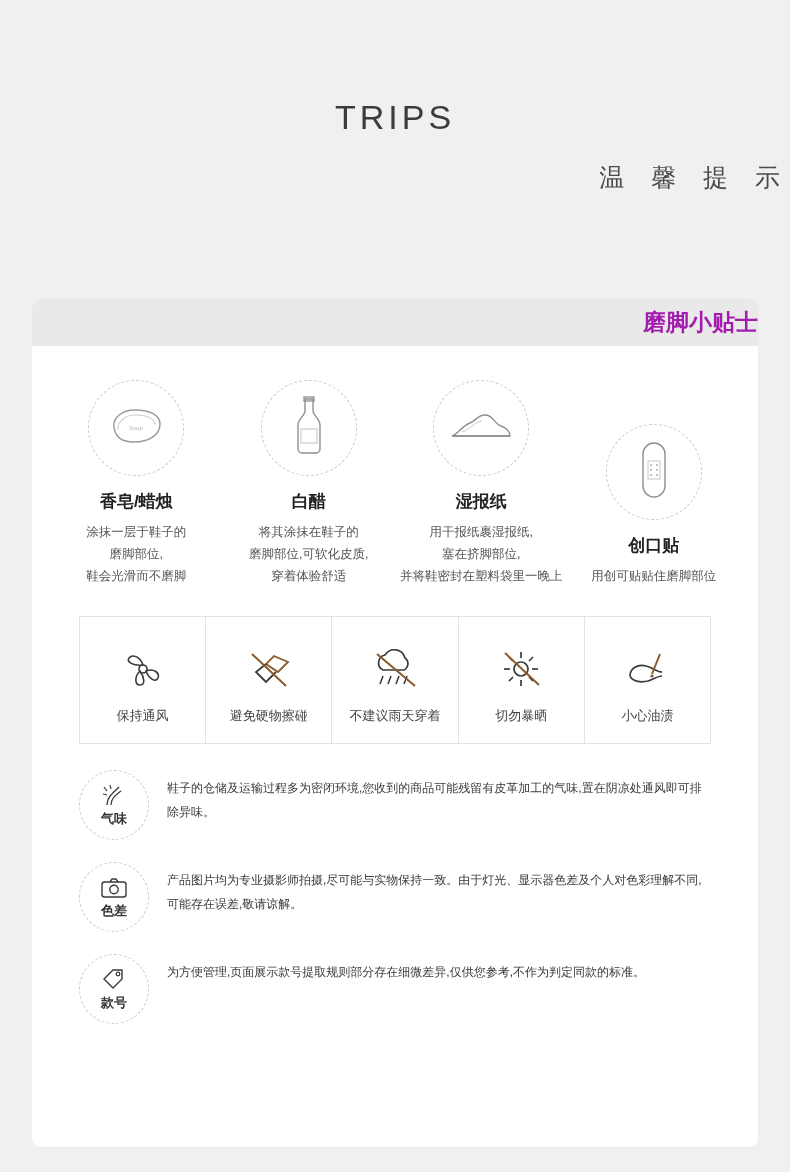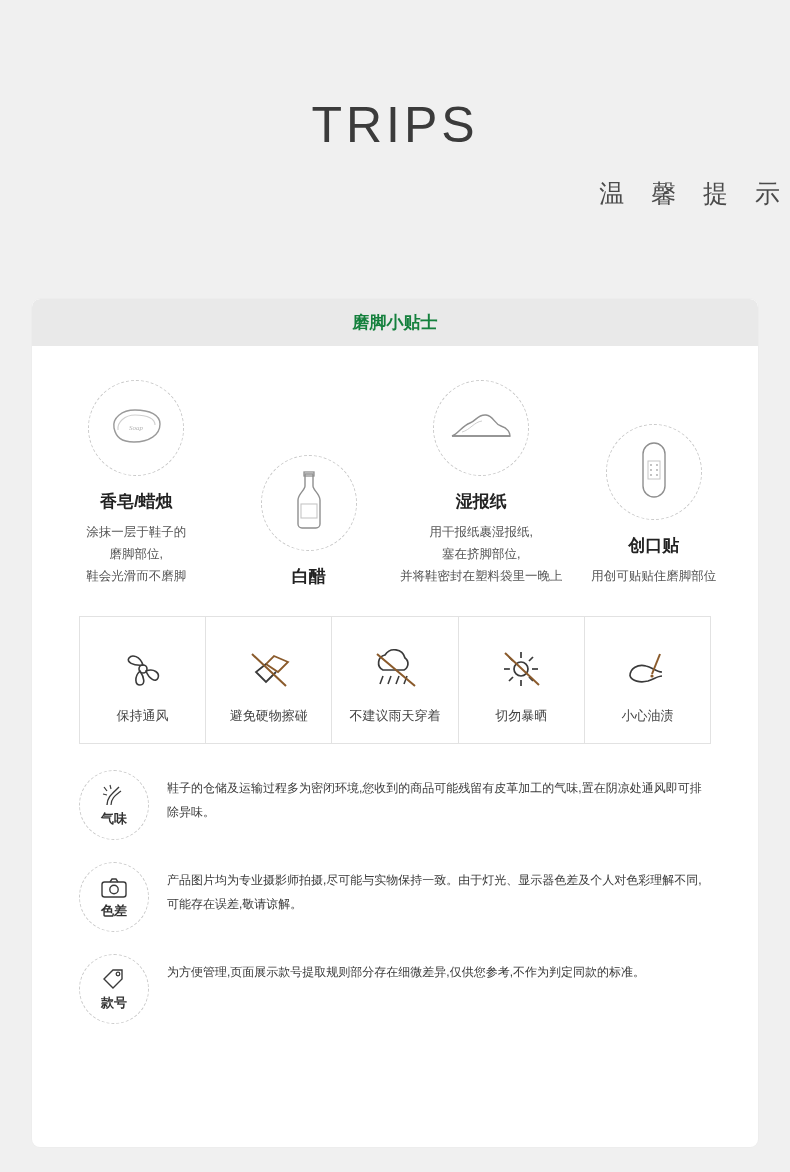--- a/index.html
+++ b/index.html
@@ -20,21 +20,21 @@
     height: 1172px;
     background: #f0f0f0;
   }
 
   
   .header {
     padding-top: 100px;
     text-align: center;
   }
   .title-en {
-    font-size: 50px;
+    font-size: 34px;
     letter-spacing: 4px;
     color: #3b3b3b;
     font-weight: 400;
     line-height: 1;
   }
   .title-cn {
     margin-top: 27px;
     font-size: 25px;
     letter-spacing: 10px;
     color: #4a4a4a;
@@ -50,24 +50,24 @@
     width: 726px;
     height: 848px;
     background: #ffffff;
     border-radius: 8px;
     box-shadow: 0 0 0 1px rgba(0,0,0,0.01);
     overflow: hidden;
   }
   .card-head {
     height: 47px;
     line-height: 47px;
-    text-align: center;
+    text-align: right;
     background: #e9e9e9;
-    font-size: 17px;
-    color: #15803d;
+    font-size: 23px;
+    color: #a21caf;
     font-weight: bold;
     border-top-left-radius: 8px;
     border-top-right-radius: 8px;
   }
 
   
   .tips-row {
     display: flex;
     padding: 34px 18px 0 18px;
     align-items: flex-end;
@@ -202,20 +202,23 @@
         <div class="tip-circle">
           <span>
             <svg width="34" height="62" viewBox="0 0 34 62">
               <path d="M13 4 h8 v12 c0 4 7 8 7 14 v24 a4 4 0 0 1 -4 4 h-14 a4 4 0 0 1 -4 -4 v-24 c0 -6 7 -10 7 -14 z" fill="none" stroke="#8f8f8f" stroke-width="1.4"></path>
               <rect x="12" y="2" width="10" height="4" fill="none" stroke="#8f8f8f" stroke-width="1.3"></rect>
               <rect x="9" y="34" width="16" height="14" fill="none" stroke="#c6c6c6" stroke-width="1.1"></rect>
             </svg>
           </span>
         </div>
         <div class="tip-title">白醋</div>
+        <div class="tip-desc">将其涂抹在鞋子的
+磨脚部位,可软化皮质,
+穿着体验舒适</div>
       </div>
 
       <div class="tip">
         <div class="tip-circle">
           <span>
             <svg width="66" height="36" viewBox="0 0 66 36">
               <path d="M4 28 C10 26 14 18 22 15 C28 13 30 6 38 7 C46 8 46 16 53 18 C60 20 62 25 62 28 Z" fill="none" stroke="#8f8f8f" stroke-width="1.4"></path>
               <path d="M4 28 h58" stroke="#8f8f8f" stroke-width="1.4" fill="none"></path>
               <path d="M14 24 C22 22 26 14 34 13" fill="none" stroke="#cfcfcf" stroke-width="1"></path>
             </svg>

